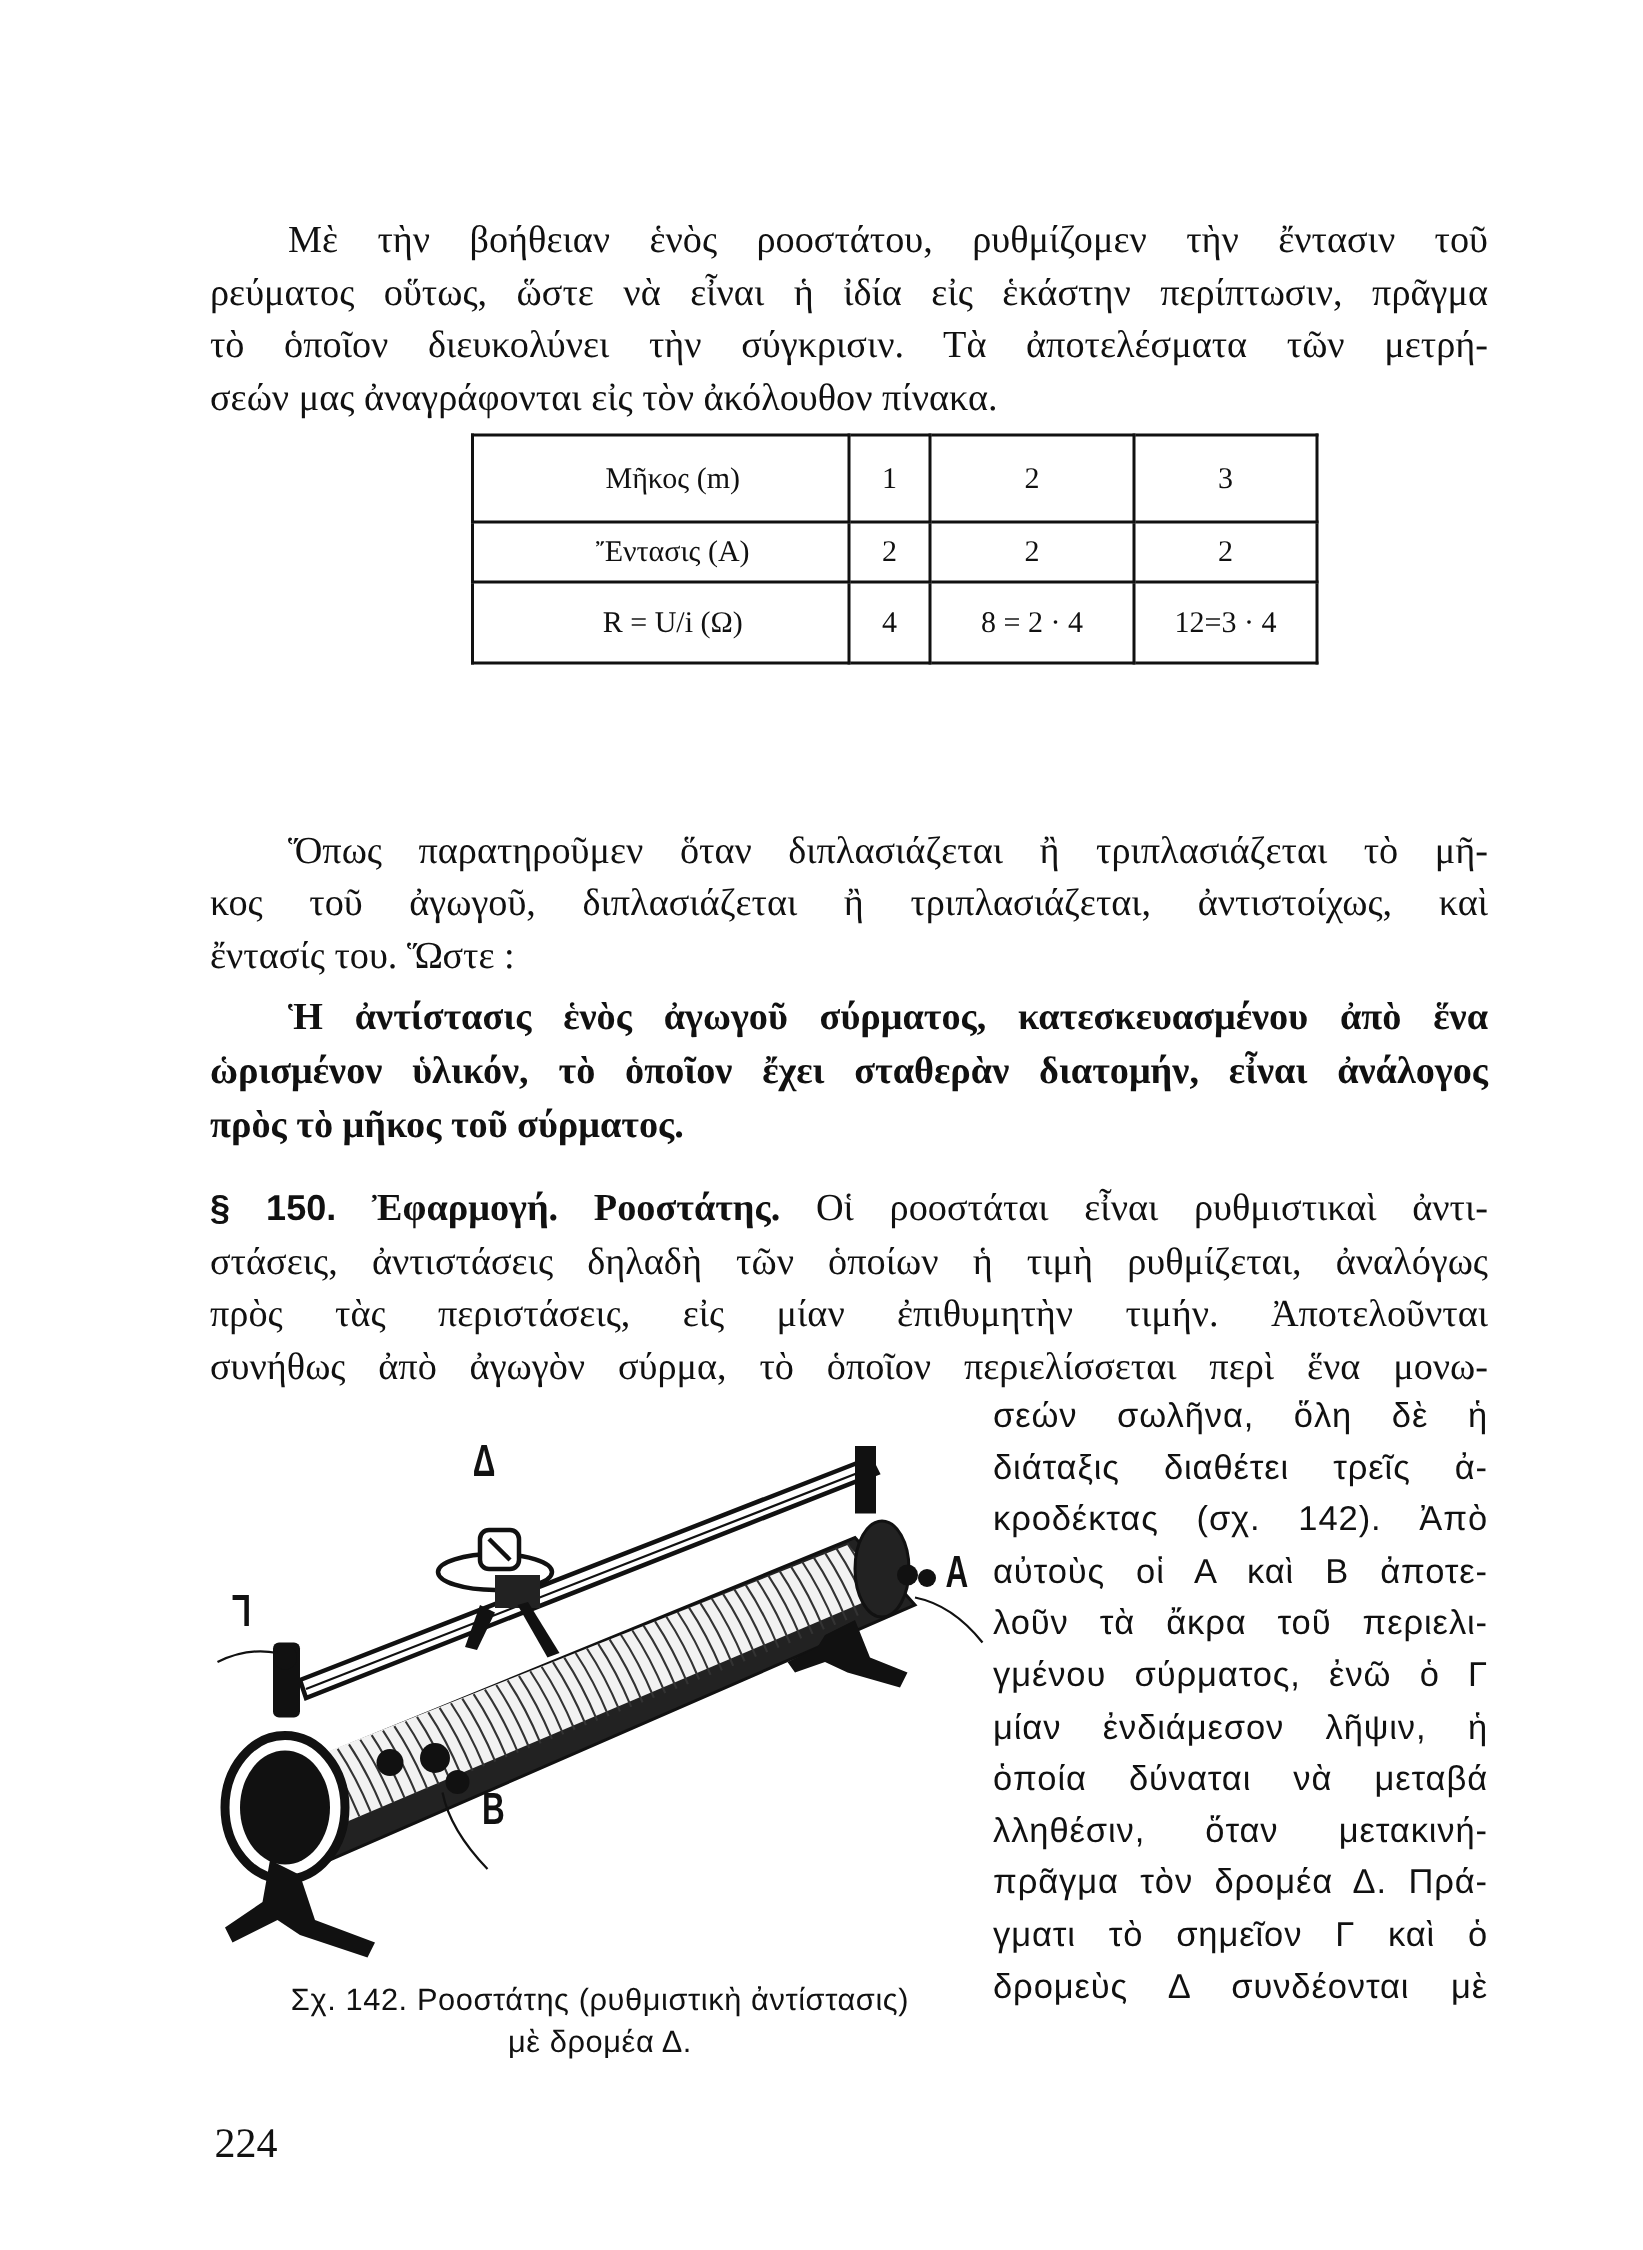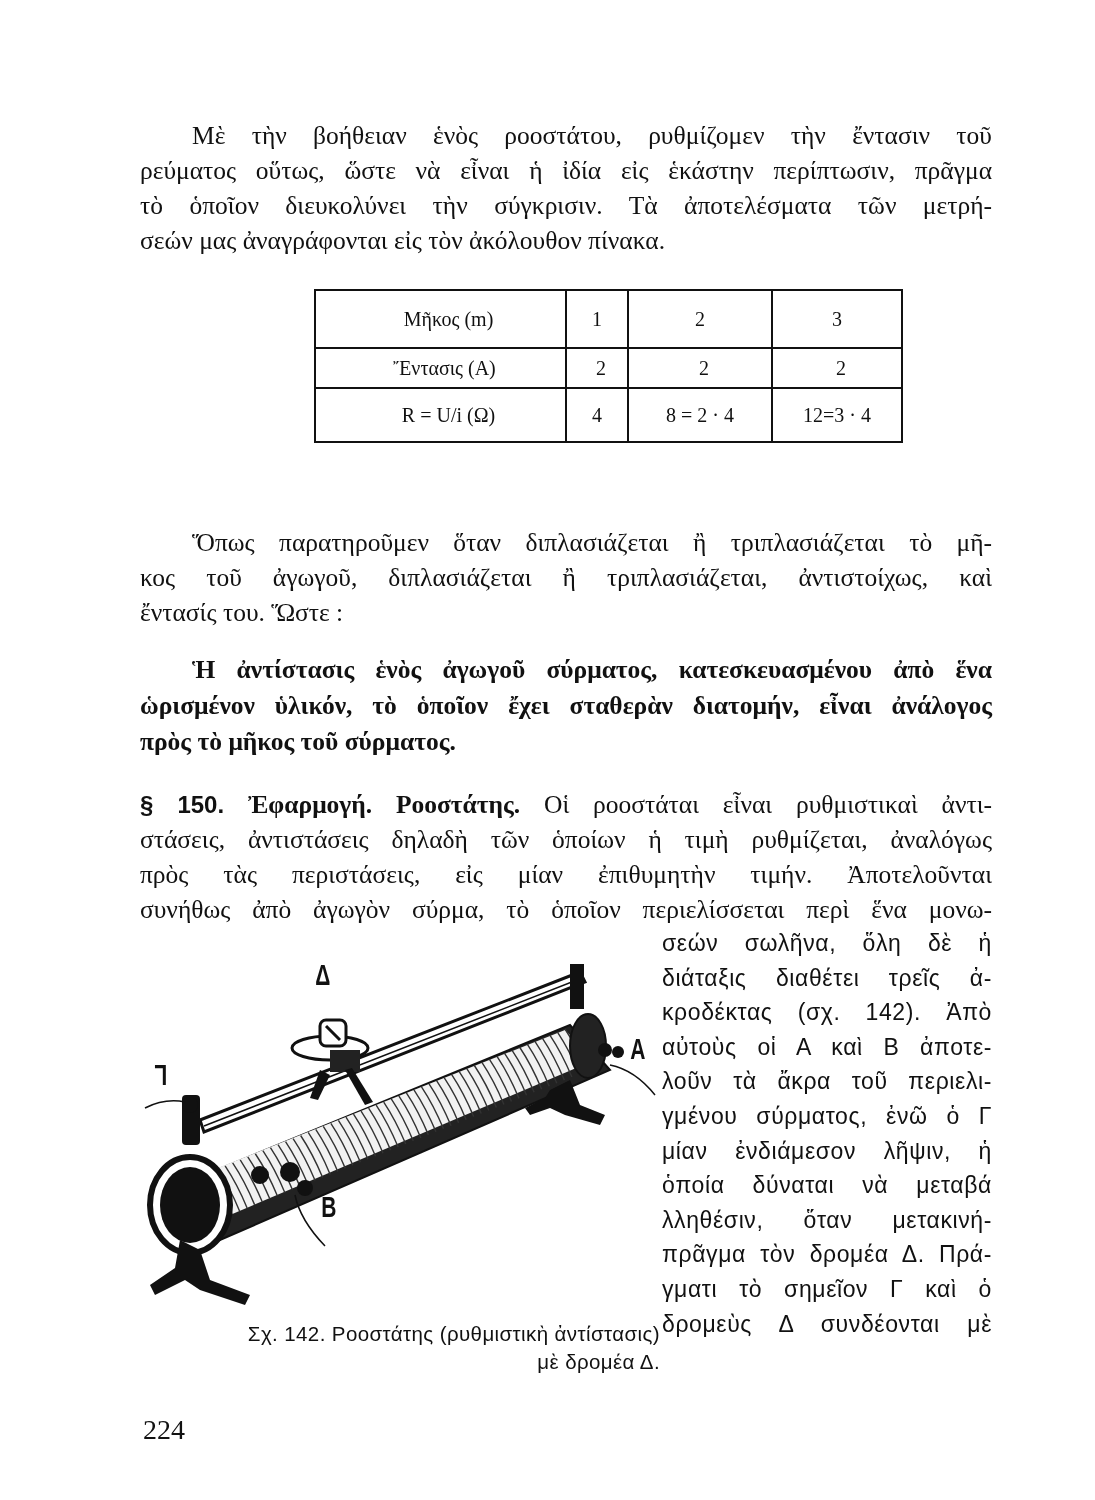--- a/index.html
+++ b/index.html
@@ -5,33 +5,33 @@
   html, body { margin: 0; padding: 0; background: #ffffff; }
   body { width: 1095px; height: 1500px; position: relative; overflow: hidden; color: #111; }
   .para {
     position: absolute; left: 140px; width: 852px;
     font-family: "Liberation Serif", "DejaVu Serif", serif;
     font-size: 25.5px; line-height: 35px; text-align: justify;
     font-stretch: condensed;
   }
   .para .ln { display: block; white-space: nowrap; text-align-last: justify; text-align: justify; }
   .para .ln.last { text-align-last: left; }
-  .indent { text-indent: 52px; }
+  .indent { text-indent: 52px; margin-top: 24px; }
   .bold { font-weight: bold; }
   table.data {
     position: absolute; left: 314px; top: 289px; border-collapse: collapse;
     font-family: "Liberation Serif", "DejaVu Serif", serif; font-size: 20px;
   }
   table.data td { border: 2px solid #111; height: 44px; padding: 0 8px; text-align: center; }
   table.data td.hd { text-align: center; padding-left: 24px; width: 217px; }
   table.data td.c1 { width: 36px; }
   table.data td.c2 { width: 118px; }
   table.data td.c3 { width: 104px; }
   table.data tr.r0 td { height: 56px; }
-  table.data tr.r1 td { height: 38px; padding-left: 16px; }
+  table.data tr.r1 td { height: 38px; }
   table.data tr.r2 td { height: 42px; }
   table.data tr.r3 td { height: 52px; }
   .section-head { font-weight: bold; font-family: "Liberation Sans", "DejaVu Sans", sans-serif; font-size: 24px; }
   .section-title { font-weight: bold; }
   .wrap { position: absolute; left: 662px; width: 330px; font-family: "Liberation Sans", "DejaVu Sans", sans-serif; font-size: 23px; line-height: 34.6px; letter-spacing: 0.6px; }
   .wrap .ln { display: block; white-space: nowrap; text-align: justify; text-align-last: justify; }
   .caption { position: absolute; left: 140px; width: 520px; text-align: center; font-family: "Liberation Sans", "DejaVu Sans", sans-serif; font-size: 20.5px; line-height: 28px; letter-spacing: 0.4px; }
   .pagenum { position: absolute; left: 143px; top: 1414px; font-family: "Liberation Serif", "DejaVu Serif", serif; font-size: 28px; }
   .figure { position: absolute; left: 140px; top: 950px; width: 520px; height: 360px; }
   .fig-label { position: absolute; font-family: "Liberation Sans", "DejaVu Sans", sans-serif; font-weight: bold; font-size: 30px; transform: scaleX(0.7); }
@@ -68,21 +68,21 @@
   </tr>
 </tbody>
   </table>
 
 <div class="para" style="top:525px;">
   <span class="ln indent">Ὅπως παρατηροῦμεν ὅταν διπλασιάζεται ἢ τριπλασιάζεται τὸ μῆ-</span>
   <span class="ln">κος τοῦ ἀγωγοῦ, διπλασιάζεται ἢ τριπλασιάζεται, ἀντιστοίχως, καὶ</span>
   <span class="ln last">ἔντασίς του. Ὥστε :</span>
 </div>
 
-<div class="para bold" style="top:652px; line-height:36px;">
+<div class="para bold" style="top:636px; line-height:36px;">
   <span class="ln indent">Ἡ ἀντίστασις ἑνὸς ἀγωγοῦ σύρματος, κατεσκευασμένου ἀπὸ ἕνα</span>
   <span class="ln">ὡρισμένον ὑλικόν, τὸ ὁποῖον ἔχει σταθερὰν διατομήν, εἶναι ἀνάλογος</span>
   <span class="ln last">πρὸς τὸ μῆκος τοῦ σύρματος.</span>
 </div>
 
 <div class="para" style="top:787px;">
   <span class="ln">
     <span class="section-head">§ 150.</span>
     <span class="section-title">Ἐφαρμογή. Ροοστάτης.</span>
     <span>Οἱ ροοστάται εἶναι ρυθμιστικαὶ ἀντι-</span>
@@ -208,18 +208,18 @@
       <circle cx="50" cy="155" r="8"></circle>
       <path d="M5,158 Q25,148 45,152" stroke="#111" stroke-width="1.5" fill="none"></path>
     </g>
   </svg>
   <span class="fig-label" style="left:172px; top:8px;">Δ</span>
   <span class="fig-label" style="left:487px; top:82px;">Α</span>
   <span class="fig-label" style="left:12px; top:108px; transform: scaleX(-0.7);">Γ</span>
   <span class="fig-label" style="left:178px; top:240px;">Β</span>
 </div>
 
-<div class="caption" style="top:1320px;text-align:right;">
+<div class="caption" style="top:1320px;">
   <div>Σχ. 142. Ροοστάτης (ρυθμιστικὴ ἀντίστασις)</div>
   <div>μὲ δρομέα Δ.</div>
 </div>
 
 <div class="pagenum">224</div>
 
 </body></html>

